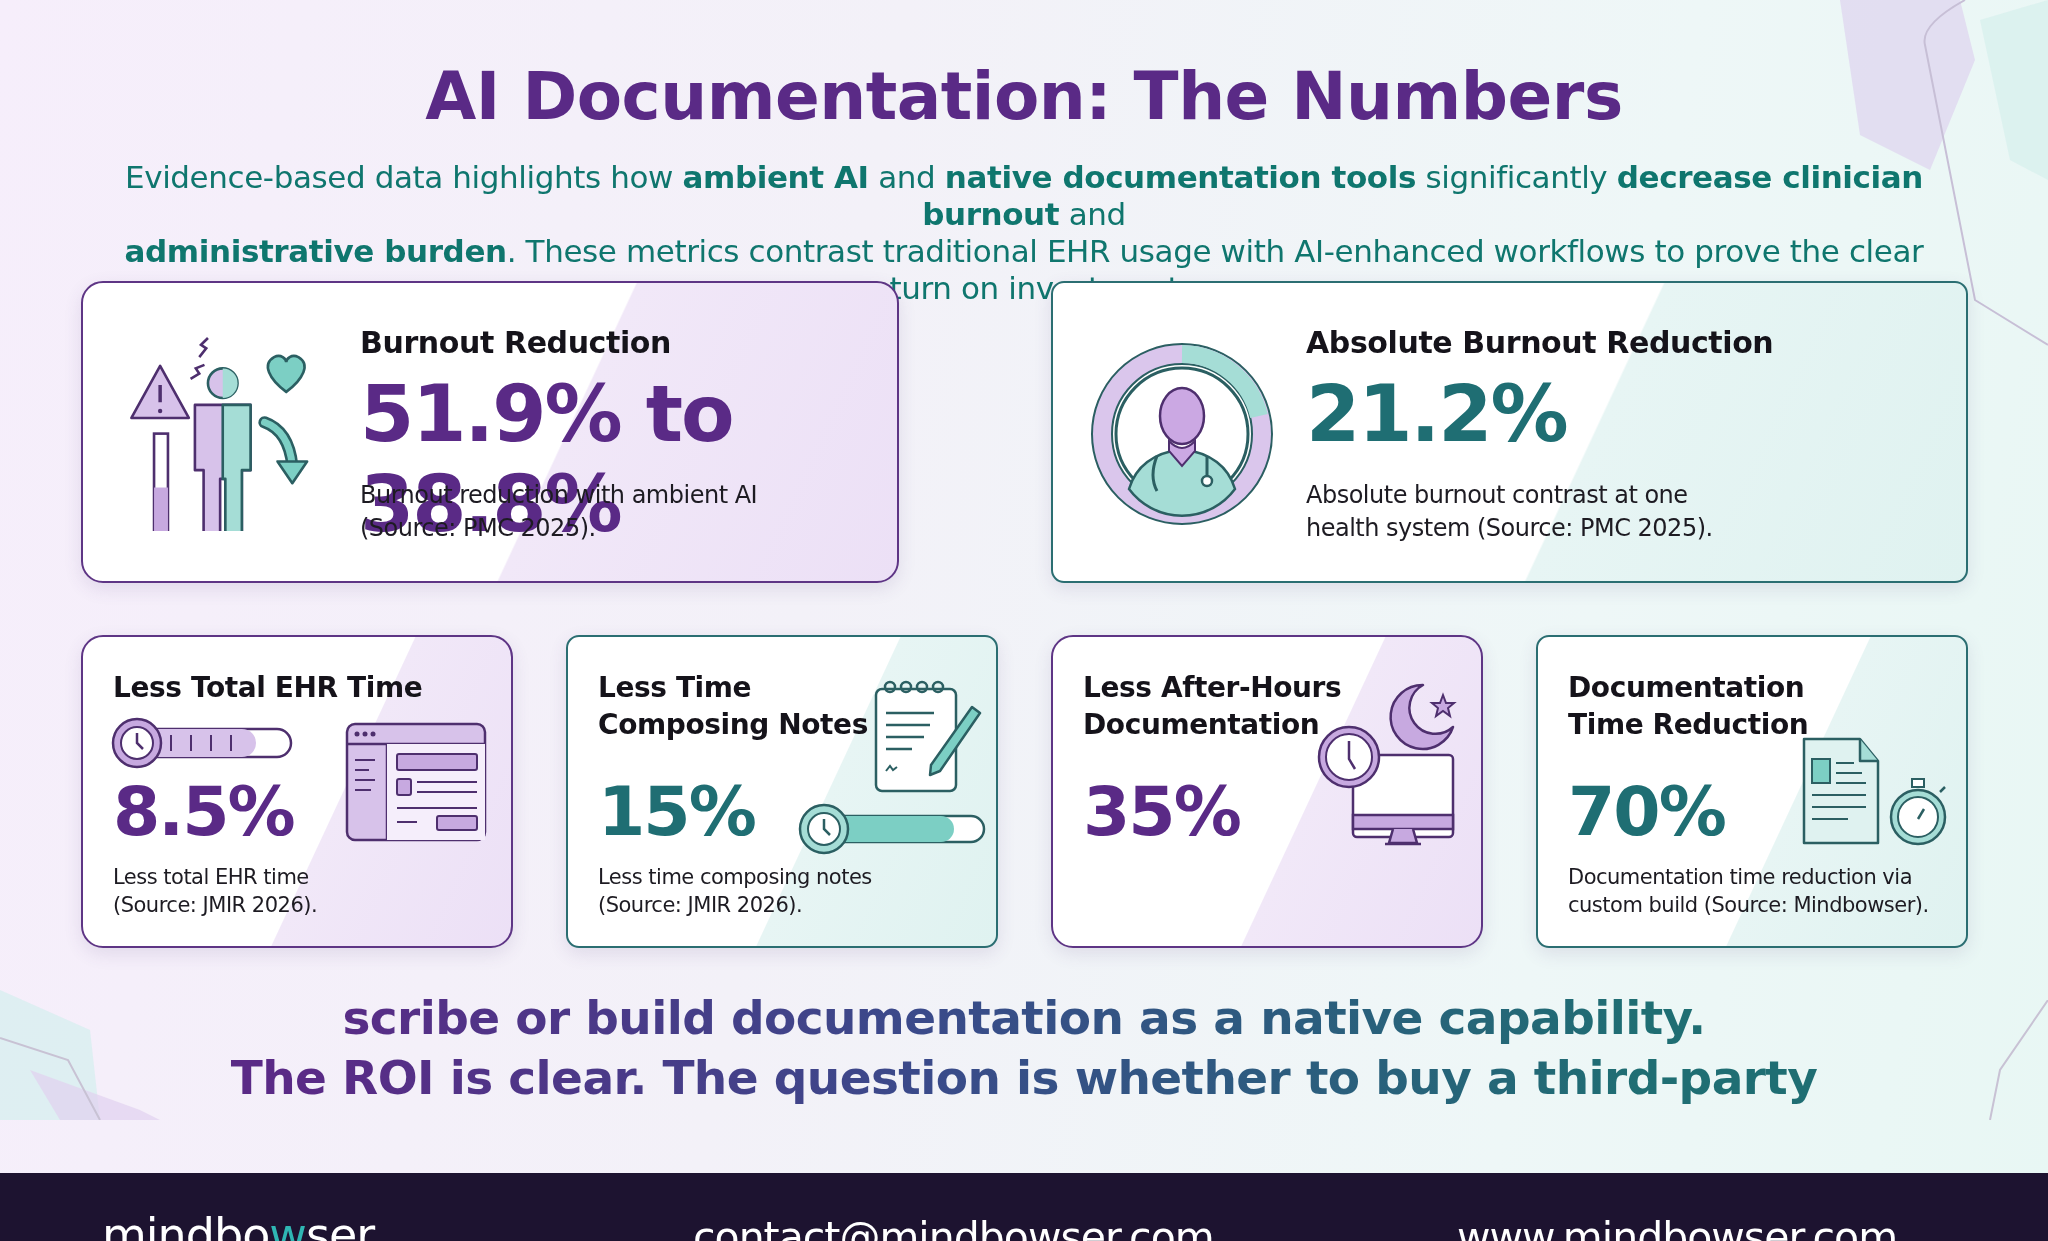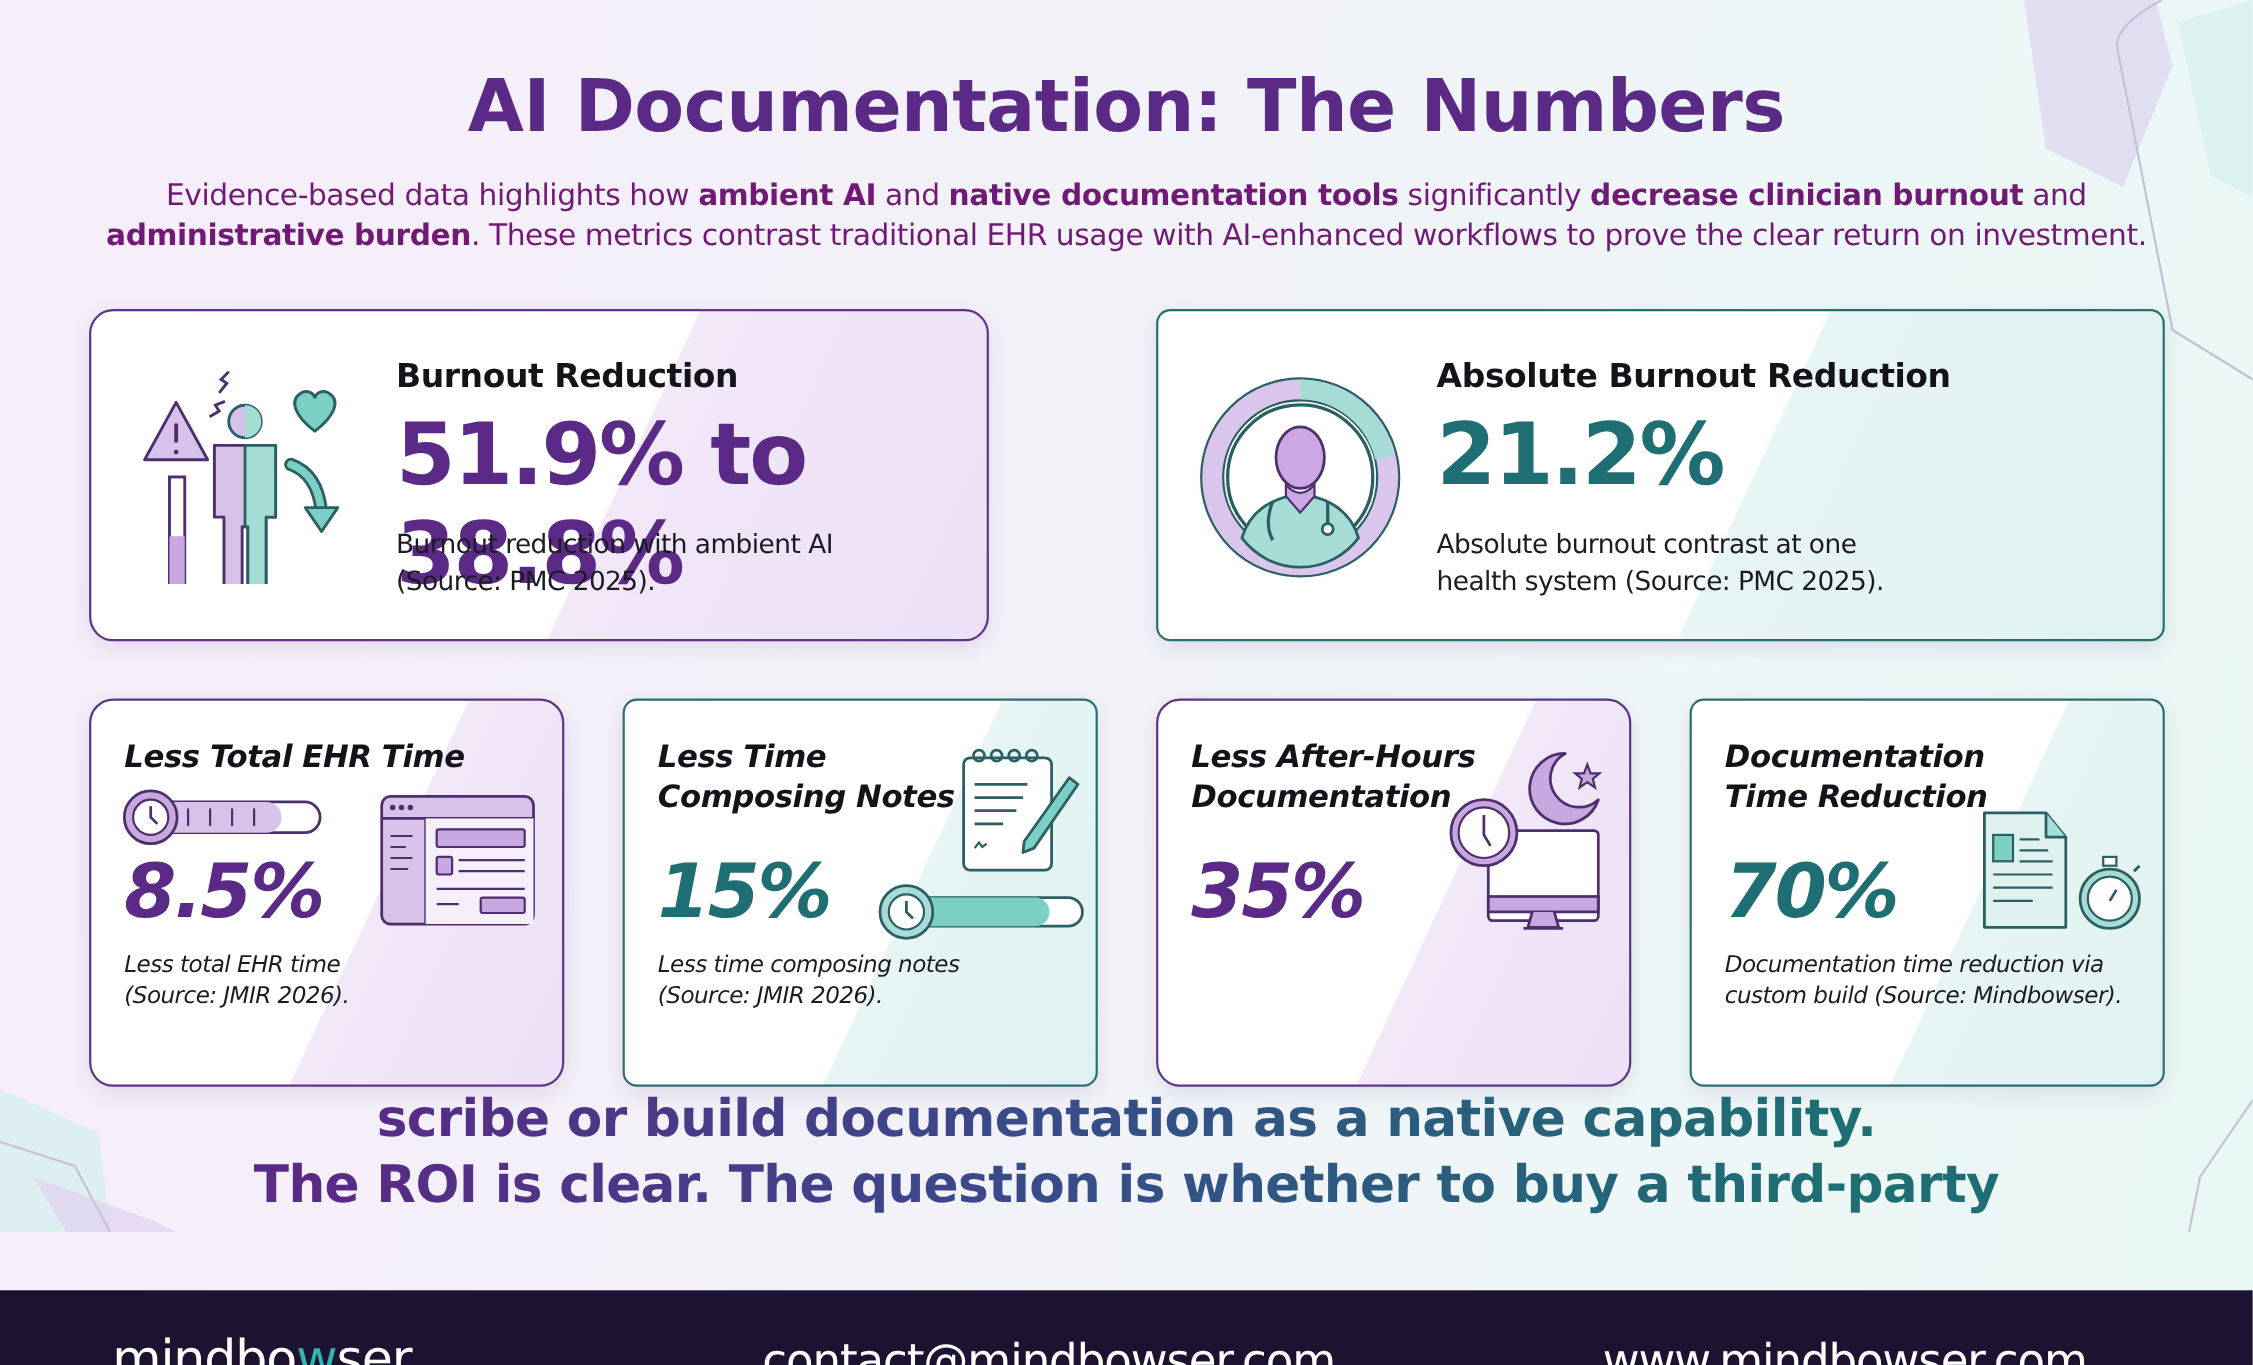--- a/index.html
+++ b/index.html
@@ -10,21 +10,21 @@
     position: relative;
     color: #1c1a22;
   }
   .deco { position: absolute; pointer-events: none; }
   .header { position: absolute; top: 58px; left: 0; width: 2048px; text-align: center; }
   .title {
     font-family: "DejaVu Sans", sans-serif;
     font-weight: 700; font-size: 66px; color: #5a2a86; letter-spacing: -0.5px;
   }
   .intro {
-    margin: 24px auto 4px; width: 1900px; font-size: 27px; line-height: 37px; color: #701a75;
+    margin: 24px auto 4px; width: 1900px; font-size: 31px; line-height: 37px; color: #0f766e;
     font-family: "DejaVu Sans", sans-serif; letter-spacing: -0.4px;
   }
   .intro b { font-weight: 700; }
 
   .card {
     position: absolute; border-radius: 22px; border: 2.5px solid #5a2a86;
     box-shadow: 0 6px 18px rgba(80,60,120,0.12);
     overflow: hidden;
   }
   .card.purple { border-color: #5e3585; background: linear-gradient(115deg, #ffffff 0%, #ffffff 58%, #f1e8f8 58.2%, #ece0f6 100%); }
@@ -45,21 +45,21 @@
 
   
   #card1 { left: 81px; top: 281px; width: 818px; height: 302px; }
   #card2 { left: 1051px; top: 281px; width: 917px; height: 302px; }
   .big .label { left: 277px; top: 42px; font-size: 30px; }
   .big .value { left: 277px; top: 86px; font-size: 78px; }
   .big .desc { left: 277px; top: 196px; font-size: 24px; line-height: 33px; }
   #card2 .label, #card2 .value, #card2 .desc { left: 253px; }
 
   
-  .small { top: 635px; width: 432px; height: 353px; font-style: italic; }
+  .small { top: 635px; width: 432px; height: 313px; }
   #card3 { left: 81px; }
   #card4 { left: 566px; }
   #card5 { left: 1051px; }
   #card6 { left: 1536px; }
   .small .label { left: 30px; top: 32px; font-size: 28px; line-height: 37px; }
   .small .value { left: 30px; top: 135px; font-size: 68px; }
   .small .desc { left: 30px; top: 226px; font-size: 21px; line-height: 28px; }
 
   .roi {
     position: absolute; top: 988px; left: 0; width: 2048px; text-align: center;

